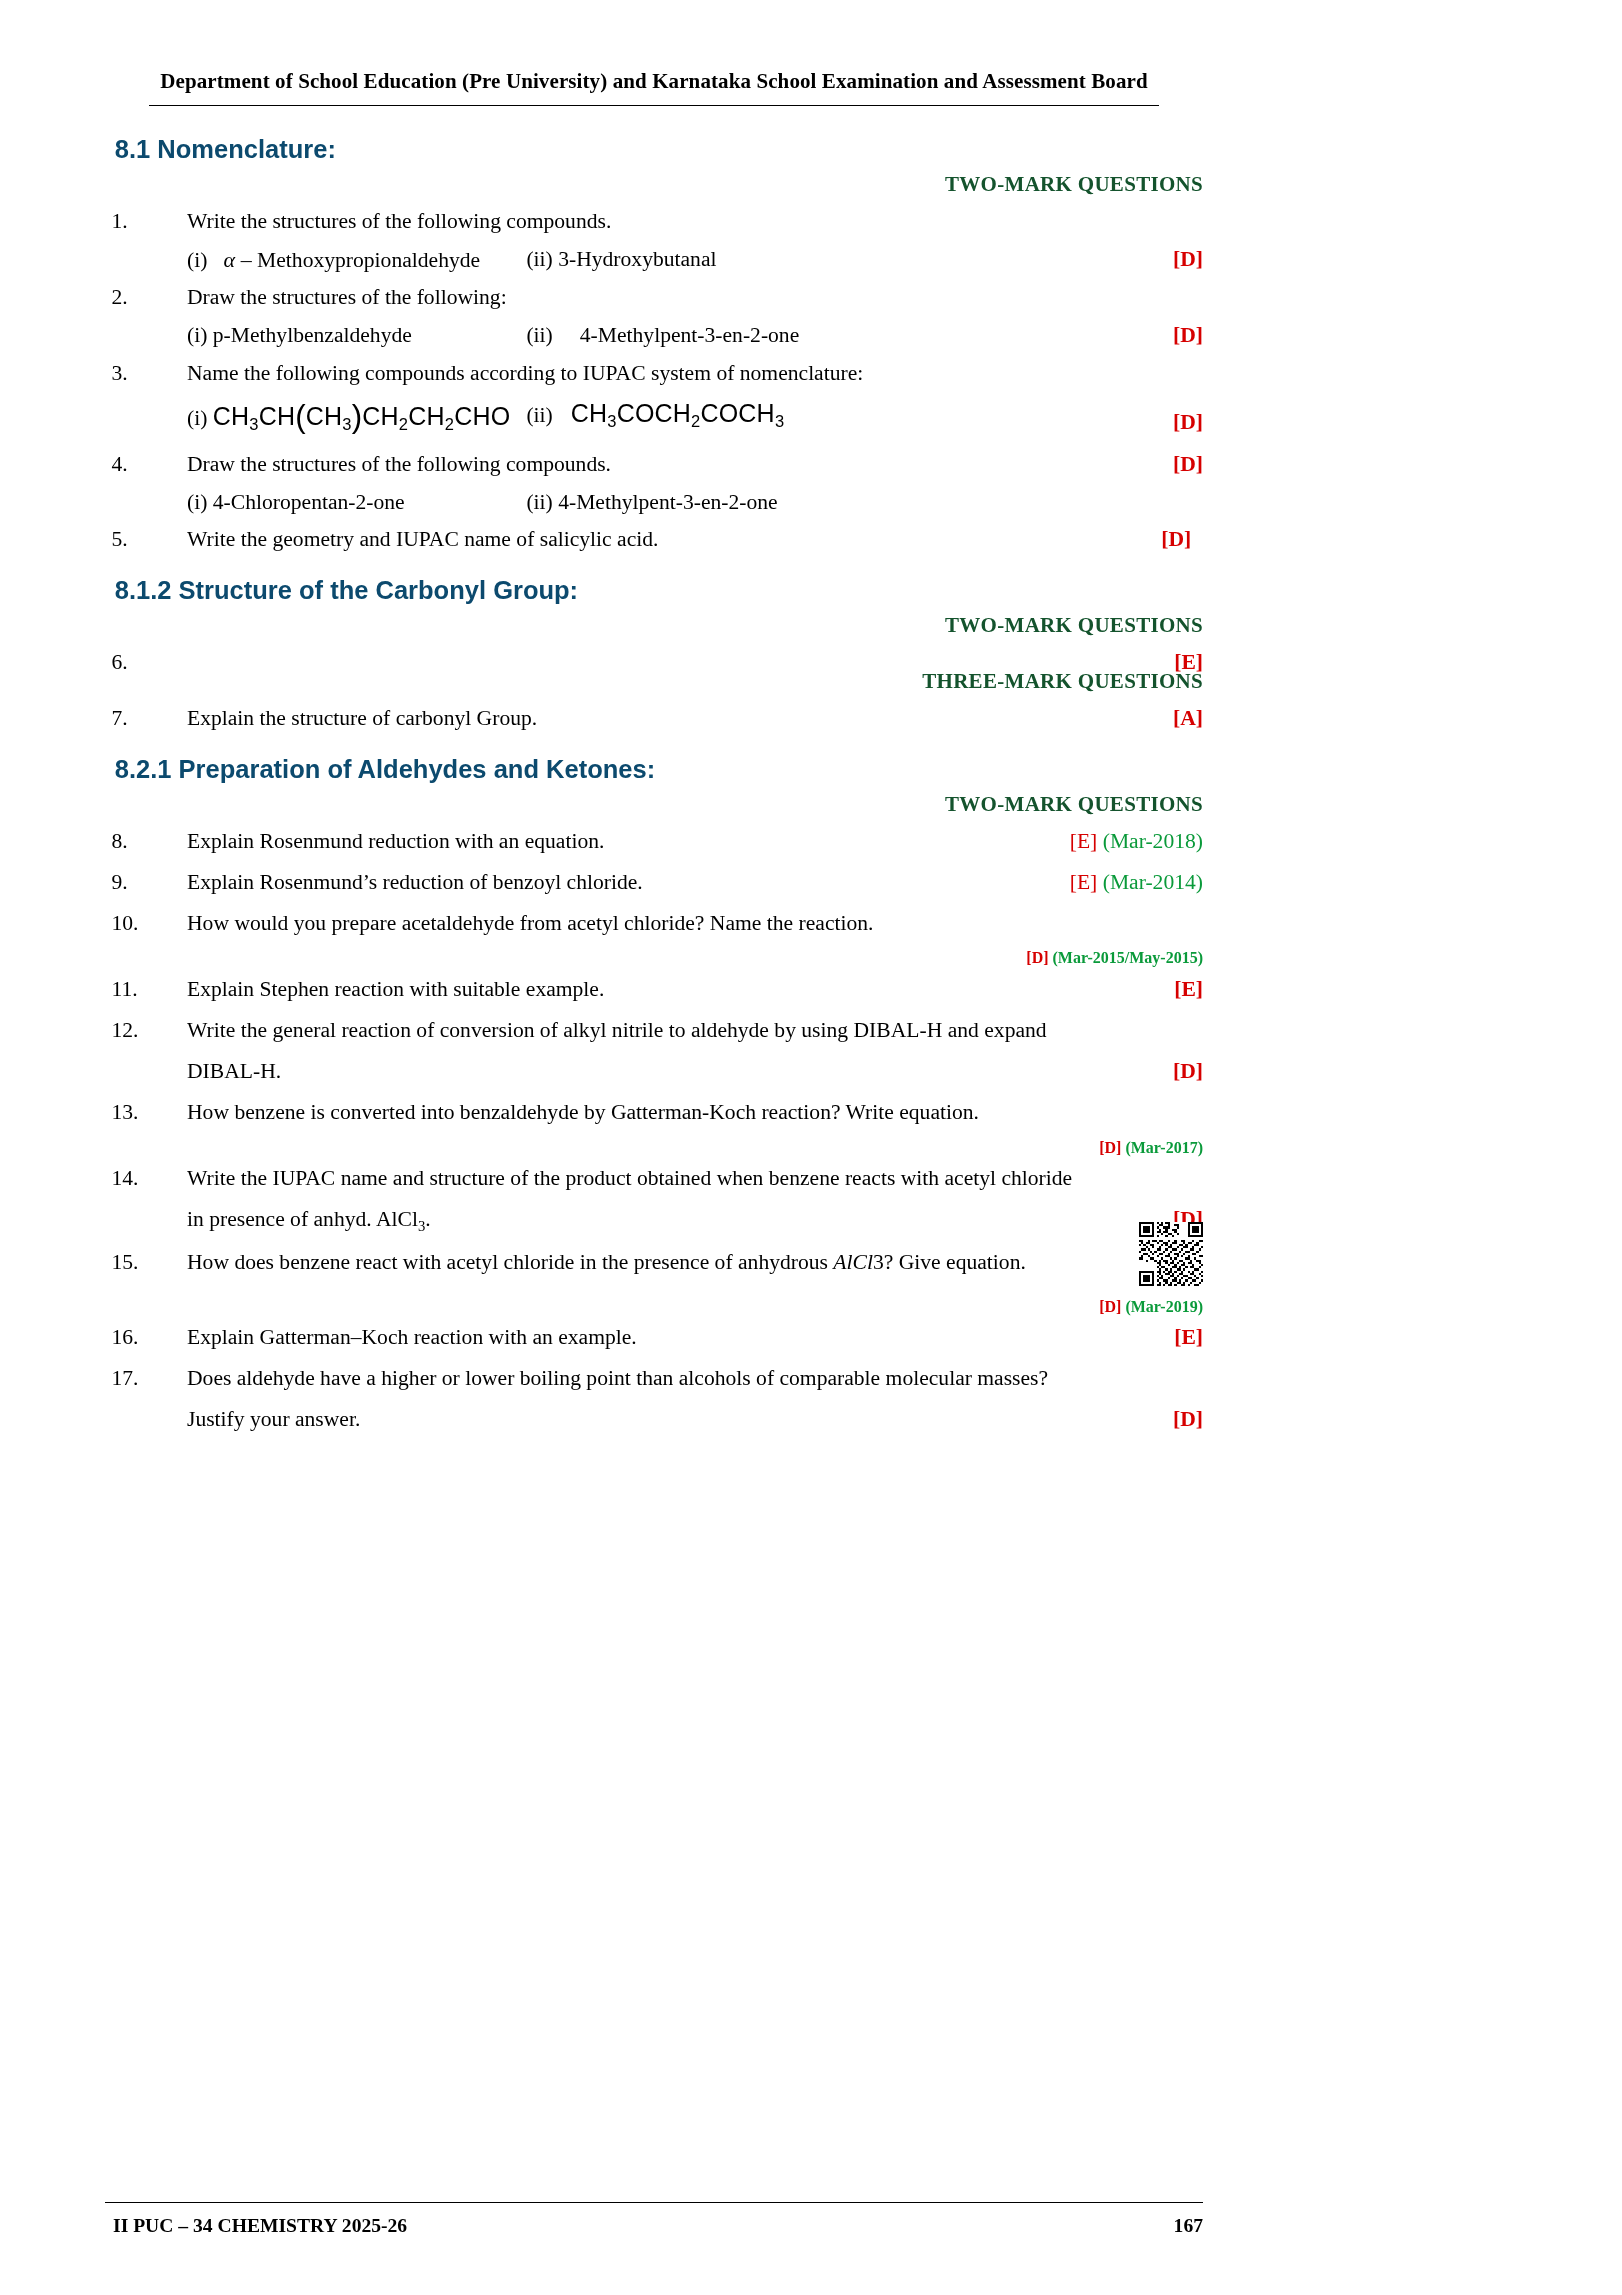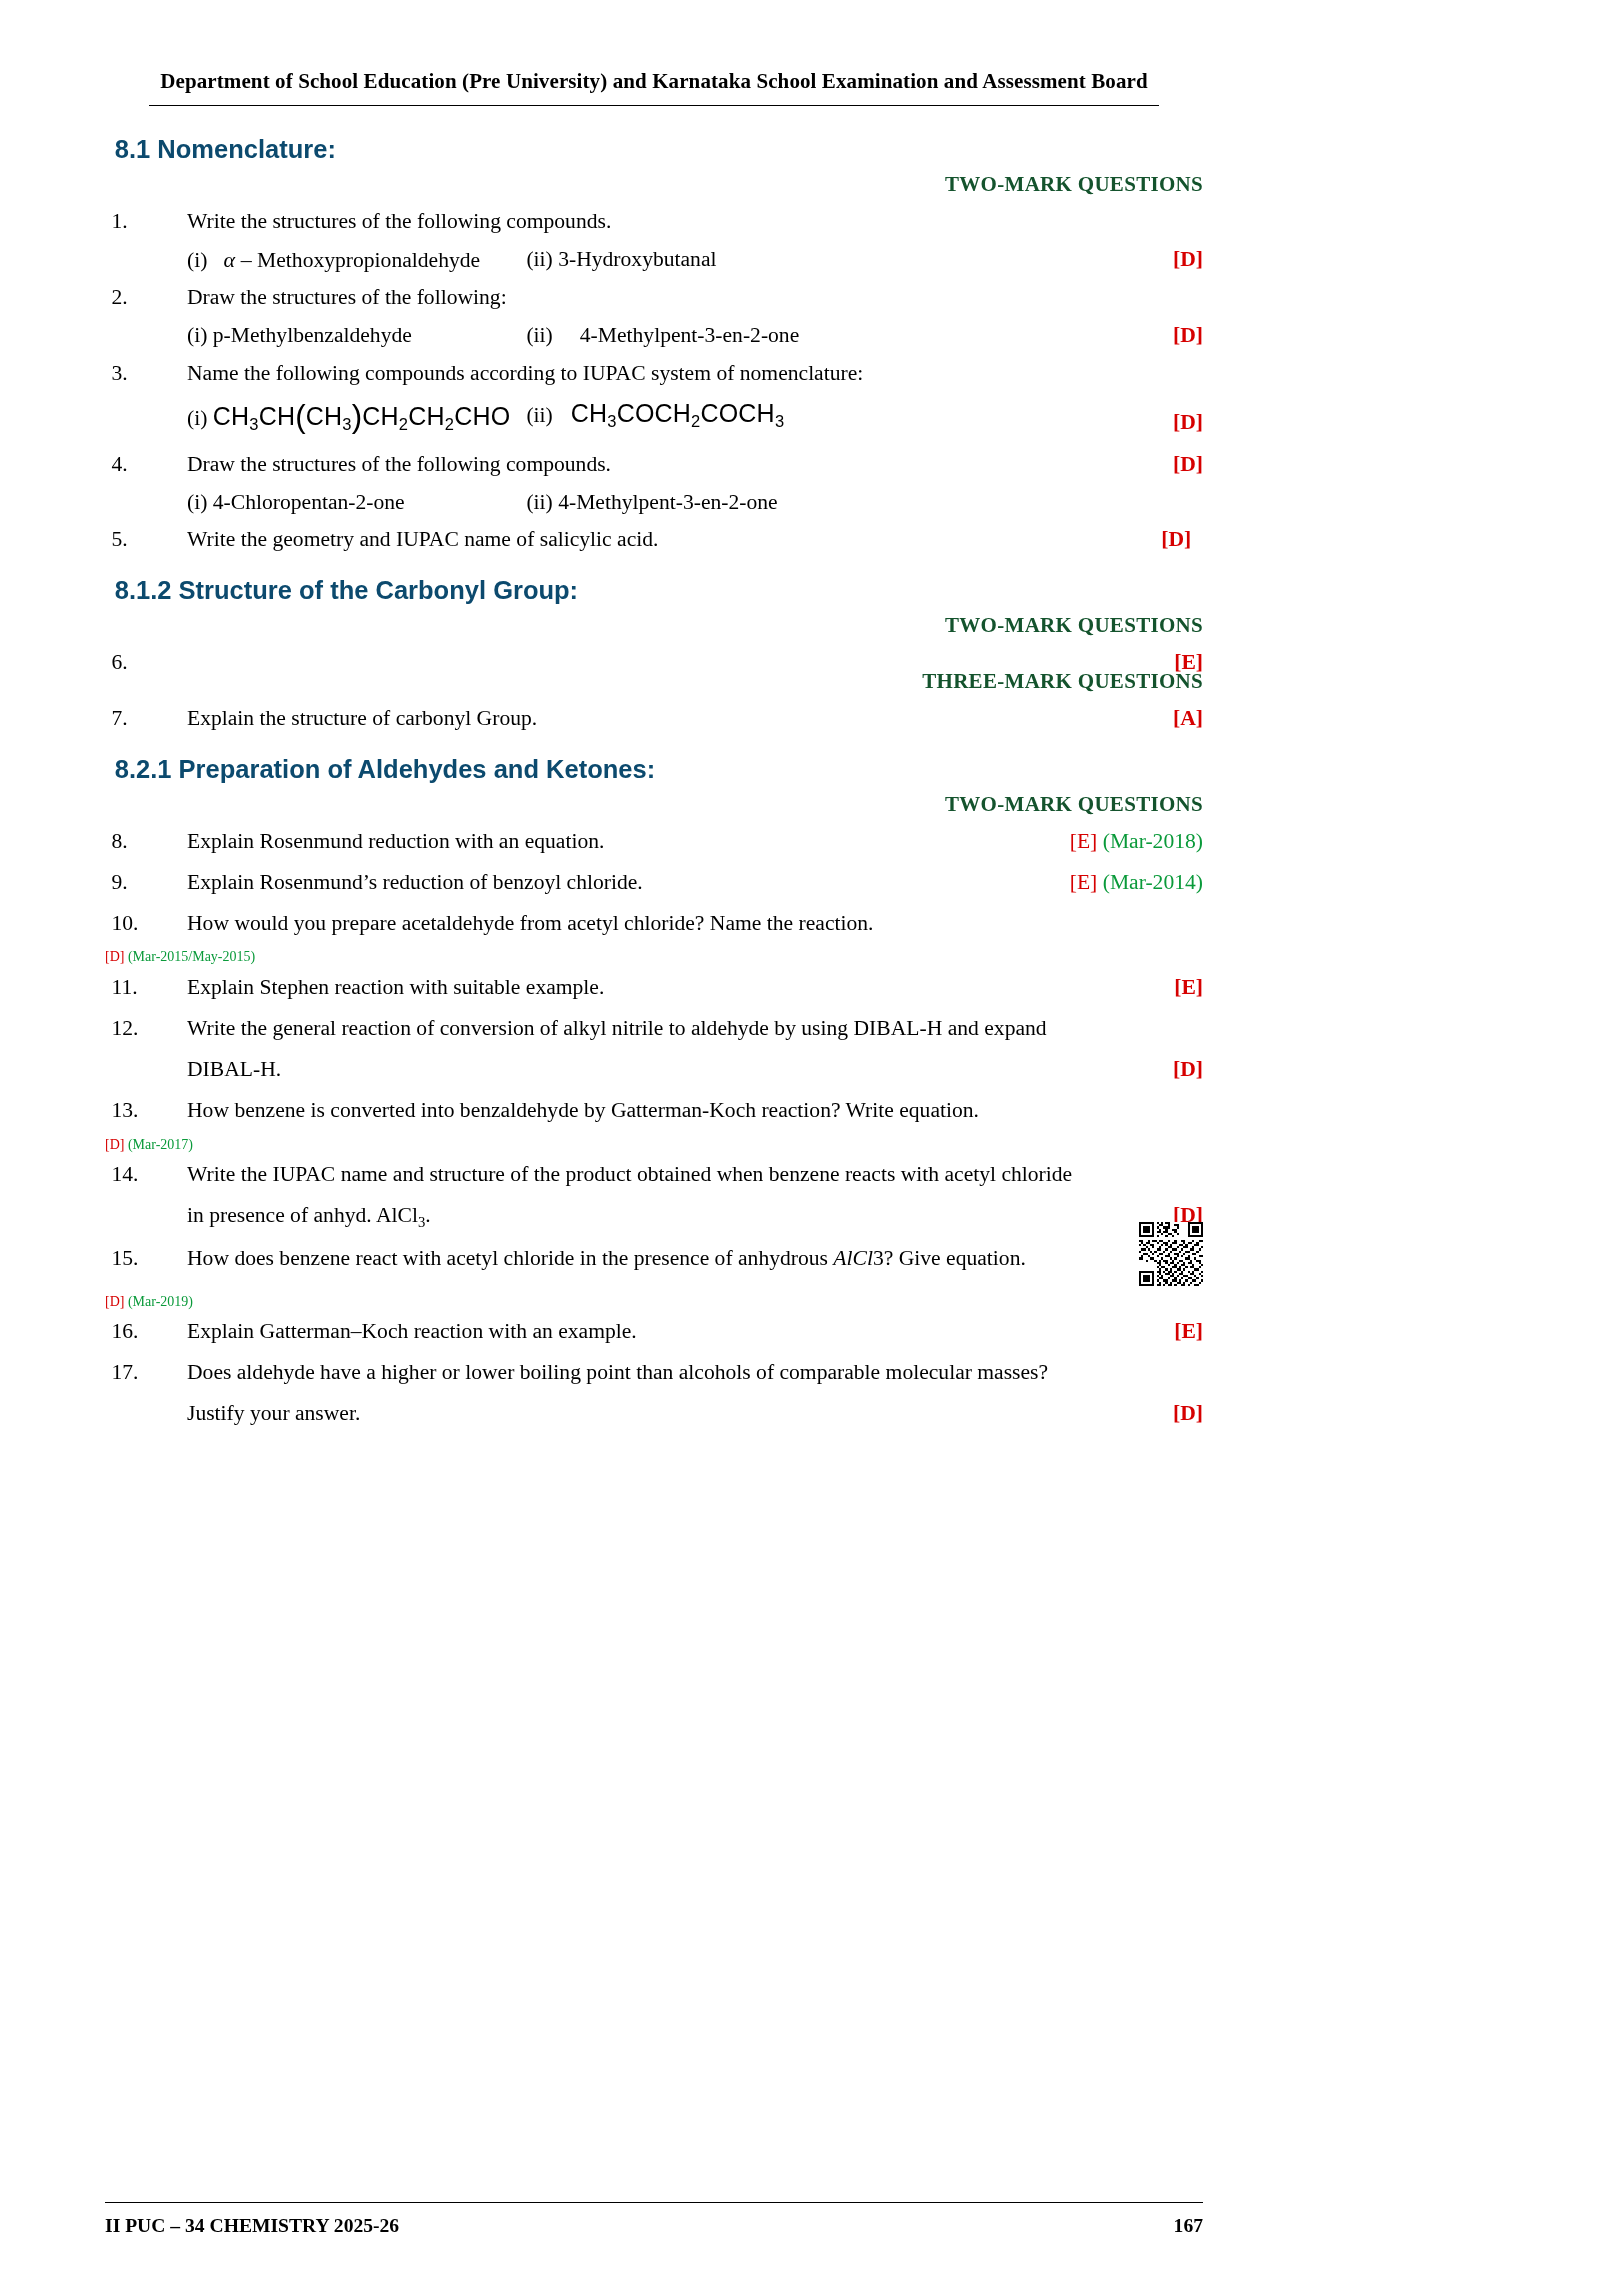--- a/index.html
+++ b/index.html
@@ -92,22 +92,23 @@
   .tag-year { color: #0a9a3a; }
   .tag-wrap {
     position: absolute;
     right: 0;
     top: 0;
     white-space: nowrap;
     font-weight: normal;
     font-size: 21.6px;
   }
   .tag-right-line {
-    font-weight: normal;
-    font-size: 14px;
+    text-align: right;
+    font-weight: bold;
+    font-size: 16px;
     margin: 3.9px 0 6.5px 0;
   }
   .sub {
     margin-left: 82px;
     font-size: 21.6px;
     position: relative;
     margin-bottom: 9.2px;
   }
   .sub .colA {
     display: inline-block;
@@ -147,21 +148,21 @@
     border-bottom: 1.3px solid #000;
   }
   .footer {
     position: absolute;
     bottom: 58px;
     left: 105px;
     right: 105px;
     font-size: 19.6px;
     font-weight: bold;
   }
-  .footer .fl { float: left; }
+  .footer .fl { float: left; margin-left: 8px; }
   .footer .fr { float: right; }
   .clear { clear: both; }
 </style>
 </head>
 <body>
 
 <div class="page">
 
   <div class="header">Department of School Education (Pre University) and Karnataka School Examination and Assessment Board</div>
   <div class="header-rule"></div>

